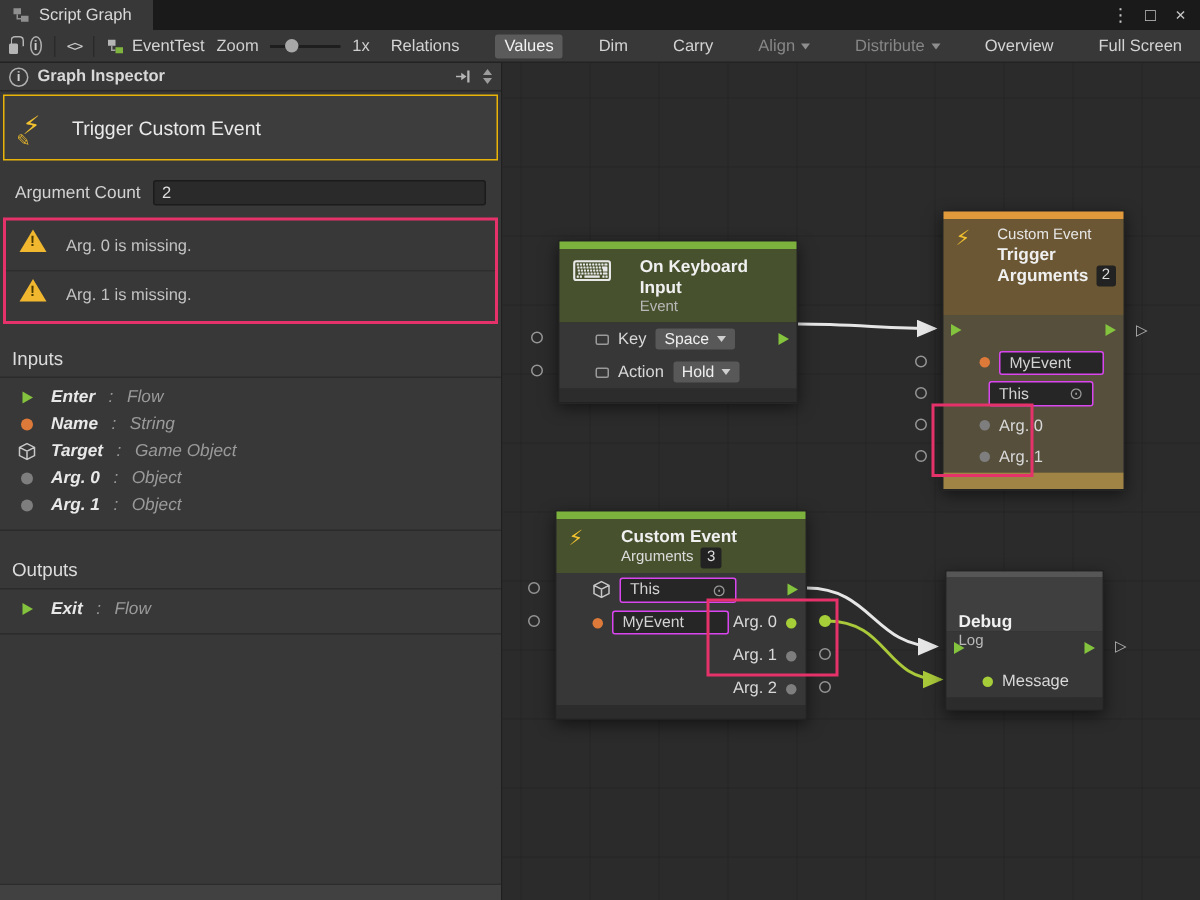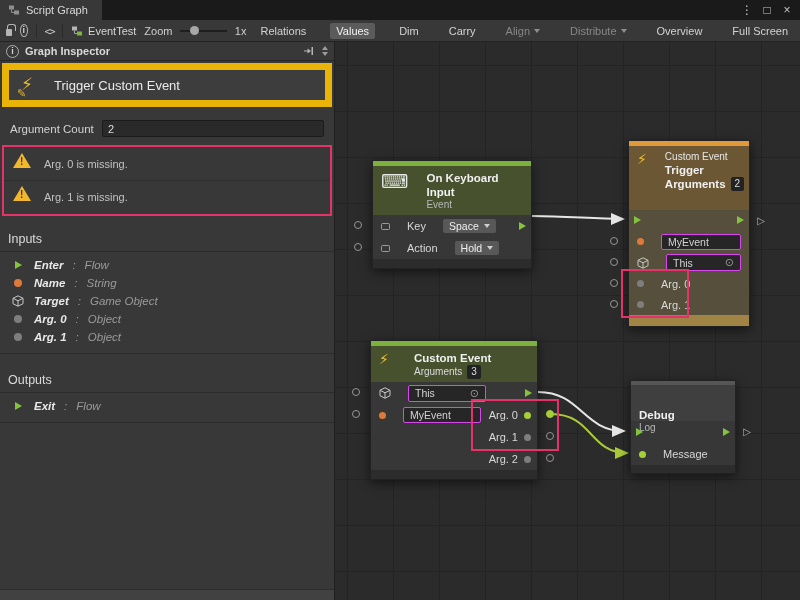--- a/index.html
+++ b/index.html
@@ -31,21 +31,21 @@
   .tbtn.disabled { color:#878787; }
   .dd-caret { display:inline-block; width:0; height:0; border-left:3.5px solid transparent; border-right:3.5px solid transparent; border-top:4px solid #8e8e8e; margin-left:4px; }
 
   
   .inspector { position:absolute; top:42px; left:0; width:335px; bottom:0; background:#383838; border-right:1px solid #202020; }
   .insp-header { height:19px; border-bottom:1px solid #272727; display:flex; align-items:center; gap:6px; padding:0 6px; font-weight:bold; color:#d8d8d8; }
   .insp-header .sp { margin-left:auto; display:flex; align-items:center; gap:8px; }
   .spinner { display:flex; flex-direction:column; gap:2px; }
   .spin-up { width:0;height:0;border-left:3.5px solid transparent;border-right:3.5px solid transparent;border-bottom:4px solid #9c9c9c; }
   .spin-dn { width:0;height:0;border-left:3.5px solid transparent;border-right:3.5px solid transparent;border-top:4px solid #9c9c9c; }
-  .title-block { position:relative; margin:2px 2px 0; height:44px; background:#3d3d3d; border:7px solid #eab308; display:flex; align-items:center; gap:11px; padding:0 10px; }
+  .title-block { position:relative; margin:2px 2px 0; height:44px; background:#3d3d3d; border:1px solid #eab308; display:flex; align-items:center; gap:11px; padding:0 10px; }
   .vs-icon { position:relative; width:24px; height:24px; }
   .vs-icon::after { content:"⚡"; position:absolute; left:2px; top:1px; font-size:17px; color:#f2c12f; font-family:"DejaVu Sans",sans-serif; }
   .vs-icon::before { content:"✎"; position:absolute; left:-2px; bottom:-3px; font-size:11px; color:#e0b22c; font-family:"DejaVu Sans",sans-serif; }
   .insp-title { font-size:13px; color:#eaeaea; }
   .argc-row { display:flex; align-items:center; margin-top:13px; padding:0 10px; gap:8px; }
   .argc-label { width:84px; color:#d2d2d2; font-size:11.5px; }
   .argc-input { flex:1; height:17px; background:#2a2a2a; border:1px solid #1b1b1b; border-radius:2px; color:#dddddd; font-size:11px; padding:0 5px; font-family:inherit; }
   .warnbox { position:relative; margin-top:11px; }
   .warn-row { display:flex; align-items:center; gap:13px; padding:10px 13px; }
   .warn-div { height:1px; background:#2e2e2e; margin:0 2px; }
@@ -87,21 +87,21 @@
   .nhead.plain { background:#3f3f3f;flex-direction:column; }
   .ntitle { font-weight:bold; font-size:11.5px; color:#f0f0f0; line-height:14px; }
   .ncat { font-size:10px; color:#e6e6e6; line-height:12px; }
   .nsub { font-size:10px; color:#b8b8b8; line-height:12px; }
   .ntitle-row { display:flex; align-items:center; gap:5px; }
   .badge { background:#222; border-radius:2px; padding:0 4px; font-size:10px; color:#ddd; height:14px; line-height:14px; }
   .nbody { background:#373737; }
   .nbody.brown { background:#554f3c; }
   .nfoot { height:9px; background:#2c2c2c; }
   .nfoot.tan { height:11px; background:#a08445; }
-  .nrow { position:relative; display:flex; align-items:center; gap:17px; height:22px; padding:0 8px; }
+  .nrow { position:relative; display:flex; align-items:center; gap:6px; height:22px; padding:0 24px; }
   .nrow.h21 { height:21px; }
   .nlabel { color:#d8d8d8; font-size:11px; }
   .dd { display:inline-flex; align-items:center; gap:5px; background:#585858; border-radius:2px; padding:1px 6px; font-size:10.5px; color:#efefef; }
   .dd .dd-caret { border-top-color:#cfcfcf; margin-left:0; }
   .nfield { background:#262626; border:1px solid #d946ef; border-radius:2px; padding:1px 6px; font-size:10.5px; color:#d2d2d2; display:flex; align-items:center; justify-content:space-between; min-width:70px; }
   .obj-pick::after { content:"⊙"; color:#9a9a9a; font-size:11px; font-family:"DejaVu Sans",sans-serif; margin-left:6px; }
   .kb-glyph::after { content:"⌨"; font-size:19px; color:#e8e8e8; font-family:"DejaVu Sans",sans-serif; line-height:20px; }
   .bolt-glyph { position:relative; width:17px; height:17px; }
   .bolt-glyph::after { content:"⚡"; font-size:14px; color:#f2c12f; font-family:"DejaVu Sans",sans-serif; }
   .keycap { width:9px; height:7px; border:1px solid #9a9a9a; border-radius:1.5px; flex:none; }

